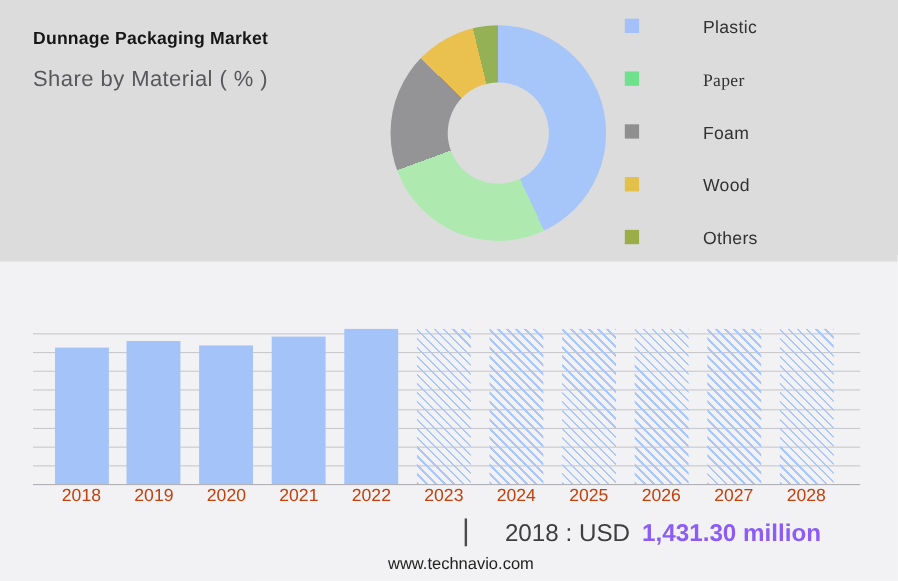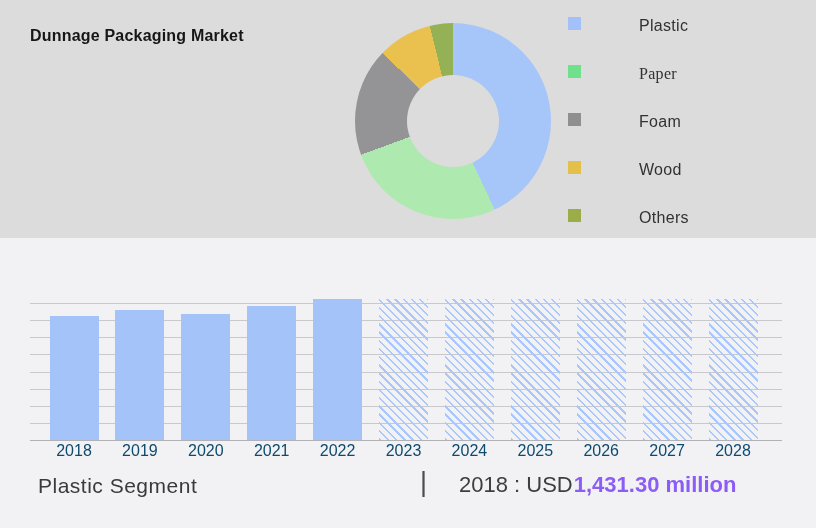--- a/index.html
+++ b/index.html
@@ -15,36 +15,37 @@
   .legend-row{position:absolute;display:flex;align-items:flex-start;height:20px;gap:41px;}
   .legend-swatch{width:13px;height:13px;margin-right:17px;flex:none;}
   .legend-label{font-size:16px;color:#323232;letter-spacing:.3px;}
   
   .bottom{position:absolute;left:0;top:238px;width:816px;height:290px;background:#f2f2f4;}
   .plot{position:absolute;left:30px;top:65px;width:752px;height:137px;border-bottom:1.5px solid #b2b2b6;}
   .gridline{position:absolute;left:0;right:0;height:1px;background:#c9c9cd;}
   .bar{position:absolute;bottom:0;width:49px;}
   .bar.solid{background:#a4c4f9;}
   .bar.hatched{background:repeating-linear-gradient(45deg,#a9c7fa 0 1.7px,transparent 1.7px 5.8px);}
-  .xlabel{position:absolute;top:204px;width:70px;text-align:center;font-size:16px;color:#0c4a6e;}
+  .xlabel{position:absolute;top:204px;width:70px;text-align:center;font-size:16px;color:#c2410c;}
   .segment{position:absolute;left:38px;top:236px;font-size:21px;color:#3a3a3a;letter-spacing:.5px;}
   .sep{position:absolute;left:420px;top:229px;font-size:27px;color:#4c4c4c;}
   .value{position:absolute;left:459px;top:234px;font-size:22px;color:#3e3e3e;}
-  .value .prefix{margin-right:1px;}
+  .value .prefix{margin-right:11px;}
   .value b{color:#8b5cf6;}
   .site{position:absolute;left:0;top:266px;width:816px;box-sizing:border-box;padding-left:22px;
         text-align:center;font-size:15px;color:#212121;}
 </style>
 </head>
 <body>
 
 <div class="canvas">
 
   <div class="top">
     <div class="title">Dunnage Packaging Market</div>
+    <div class="subtitle">Share by Material ( % )</div>
 
     <div class="donut" style="background: conic-gradient(rgb(166, 197, 249) 0deg, rgb(166, 197, 249) 154.8deg, rgb(174, 233, 176) 154.8deg, rgb(174, 233, 176) 249.84deg, rgb(148, 148, 151) 249.84deg, rgb(148, 148, 151) 313.92deg, rgb(234, 192, 78) 313.92deg, rgb(234, 192, 78) 346.32deg, rgb(148, 177, 86) 346.32deg, rgb(148, 177, 86) 360deg);">
       <div class="donut-hole"></div>
     </div>
 
     <div class="legend">
         <div class="legend-row" style="top: 17px;">
           <span class="legend-swatch" style="background: rgb(163, 193, 248);"></span>
           <span class="legend-label">Plastic</span>
         </div>
@@ -96,20 +97,20 @@
         <div class="xlabel" style="left: 236.7px;">2021</div>
         <div class="xlabel" style="left: 302.6px;">2022</div>
         <div class="xlabel" style="left: 368.5px;">2023</div>
         <div class="xlabel" style="left: 434.4px;">2024</div>
         <div class="xlabel" style="left: 500.3px;">2025</div>
         <div class="xlabel" style="left: 566.2px;">2026</div>
         <div class="xlabel" style="left: 632.1px;">2027</div>
         <div class="xlabel" style="left: 698px;">2028</div>
       </div>
 
-    <div class="segment">Plastic Segment</div>
     <div class="sep">|</div>
     <div class="value">
       <span class="prefix">2018 : USD</span><b>1,431.30 million</b>
     </div>
+    <div class="site">www.technavio.com</div>
   </div>
 
 </div>
 
 </body></html>

